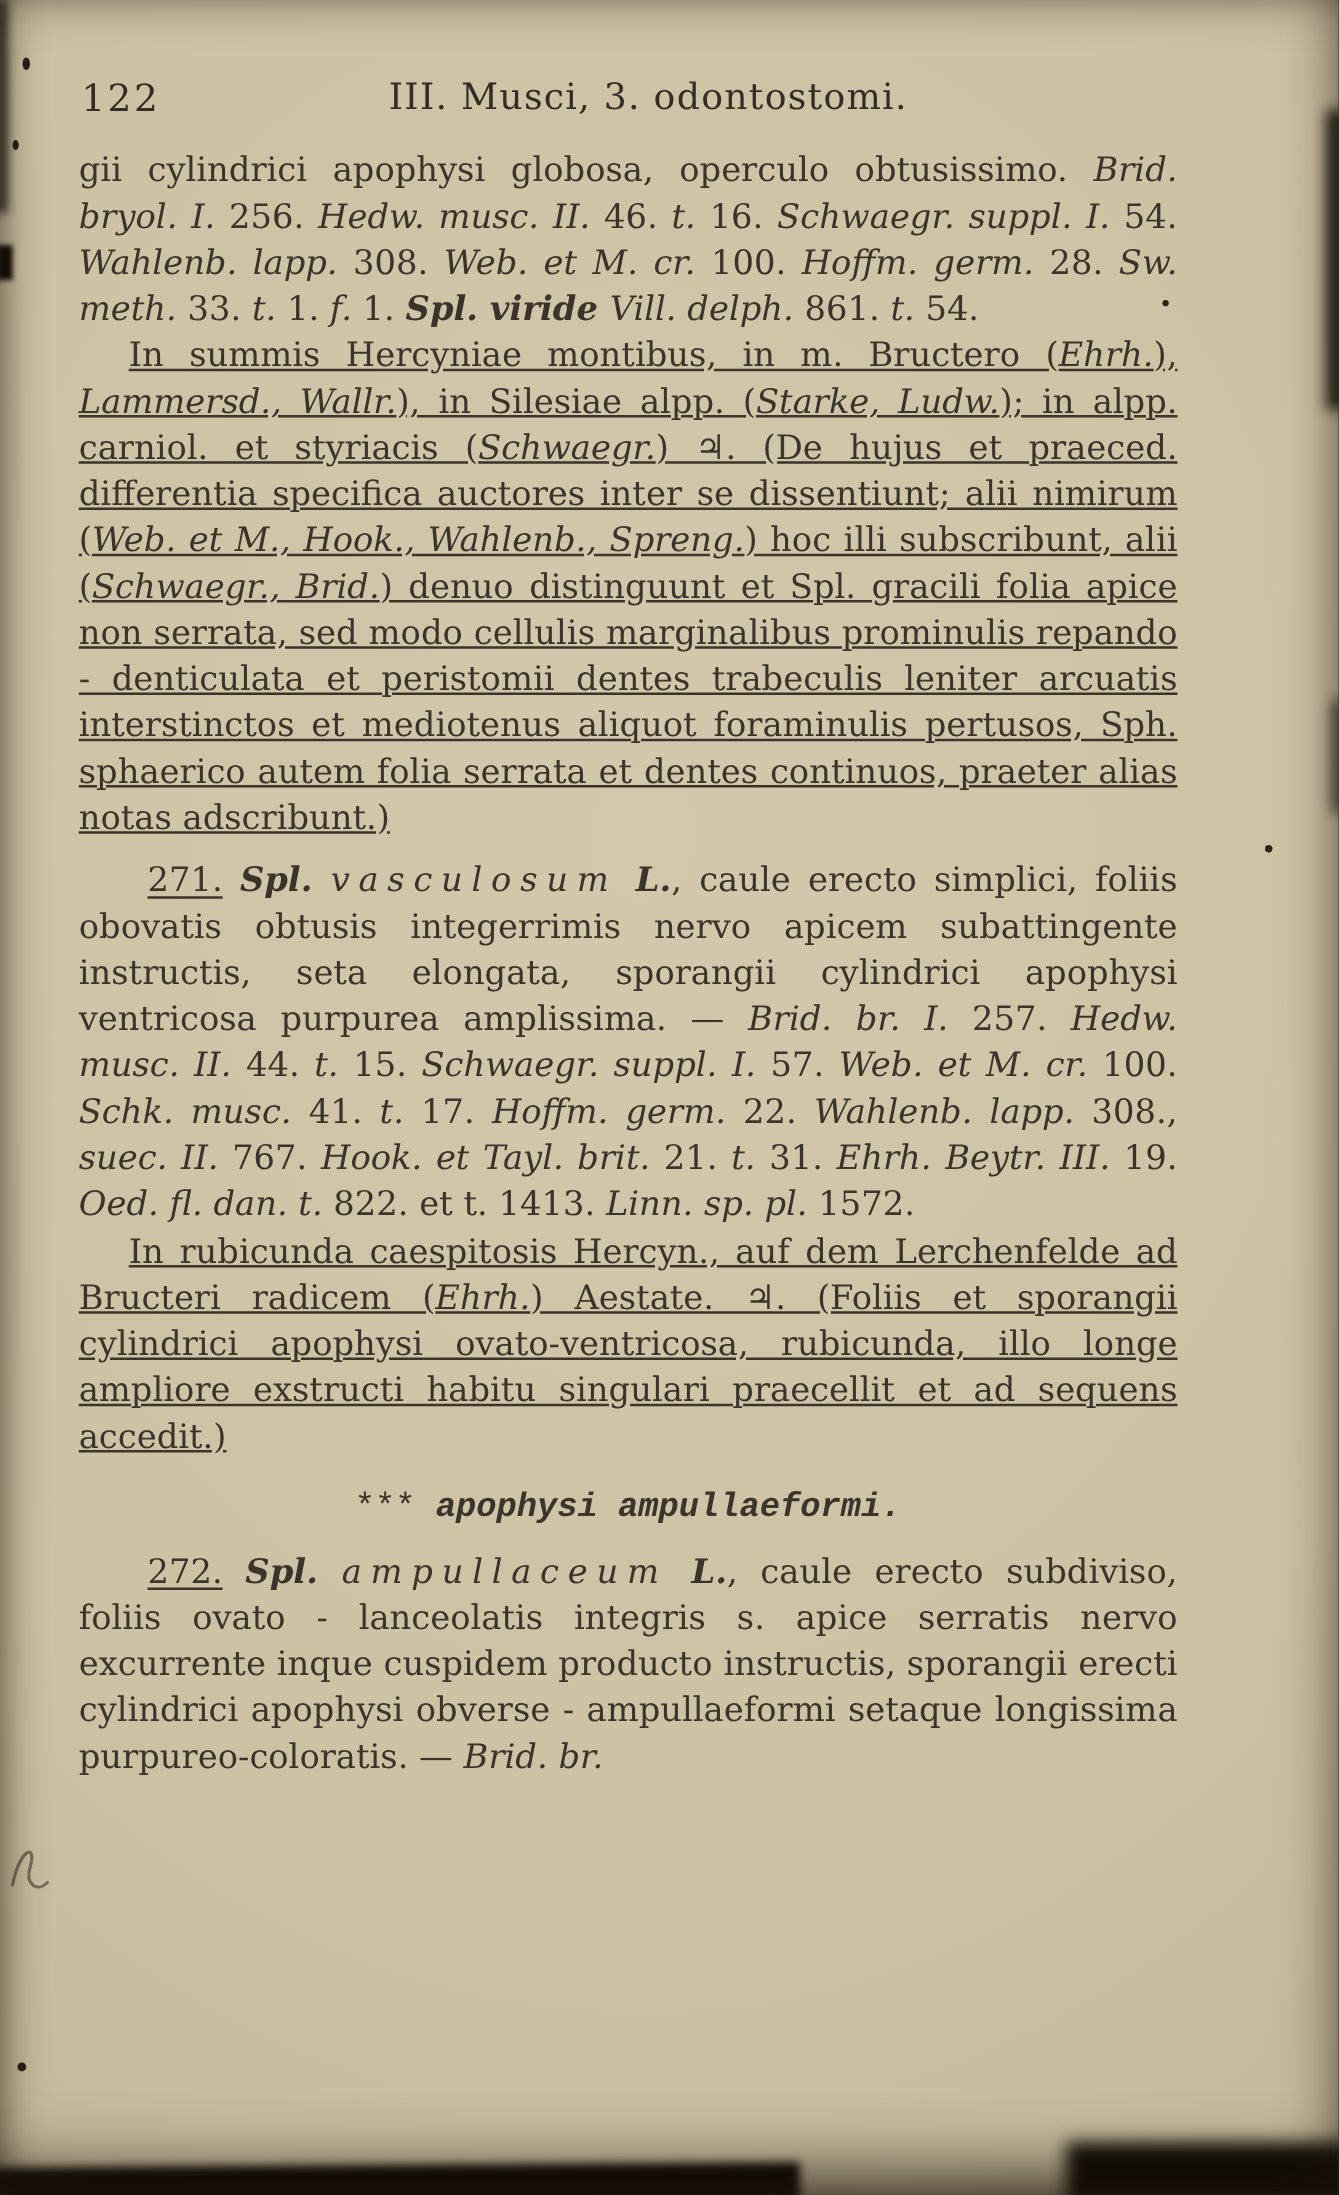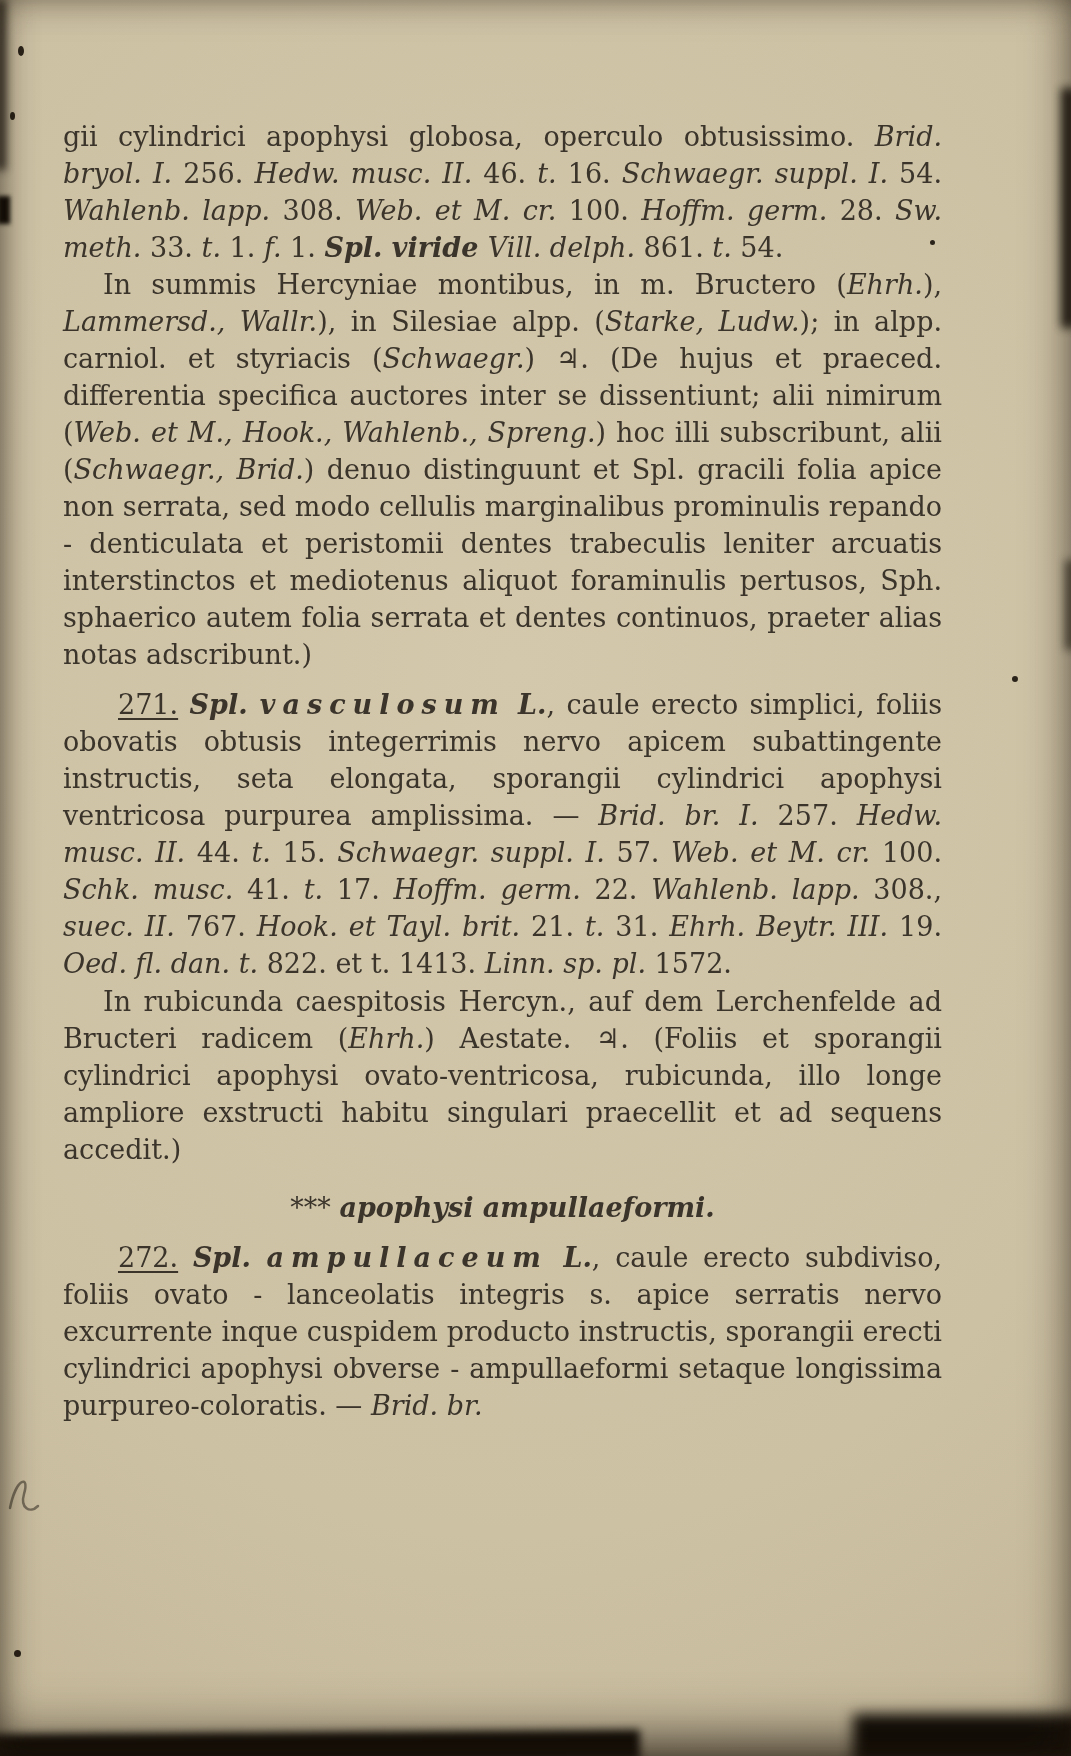--- a/index.html
+++ b/index.html
@@ -35,38 +35,42 @@
   .header { position: absolute; top: 60px; left: 63px; right: 120px; height: 40px; z-index: 2; }
   .pagenum { position: absolute; left: 2px; top: 2px; font-size: 30px; letter-spacing: 2px; color: #332d25; }
   .running-title { position: absolute; left: 248px; top: 0; font-size: 29px; letter-spacing: 1px; color: #332d25; }
 
   .text-block {
     position: absolute; top: 118px; left: 63px; width: 879px; z-index: 2;
     font-size: 27px; line-height: 37px; text-align: justify;
     color: #3a342b;
   }
   p { margin: 0; }
-  .indent { text-indent: 40px; }
+  .indent { text-indent: 40px; text-decoration: underline; }
   .entry { text-indent: 55px; margin-top: 13px; }
   .after-entry { margin-top: 1px; }
-  .center { text-align: center; text-indent: 0; margin: 21px 0 12px; }
+  .center { text-align: center; text-indent: 0; margin: 21px 0 12px; font-family: Liberation Mono, monospace; }
 
   .s-r { font-style: normal; margin-top: 36px; }
   .s-i { font-style: italic; }
   .s-bi { font-style: italic; font-weight: bold; }
-  .s-bisp { font-style: italic; font-weight: bold; letter-spacing: 7px; }
+  .s-bisp { font-style: italic; font-weight: normal; letter-spacing: 7px; }
   .s-u { text-decoration: underline; text-underline-offset: 4px; }
 
   .pencil { position: absolute; left: 4px; top: 1468px; z-index: 3; opacity: .75; }
 </style>
 </head>
 <body>
 
 <div class="page">
 
+  <div class="header">
+    <span class="pagenum">122</span>
+    <span class="running-title">III. Musci, 3. odontostomi.</span>
+  </div>
 
   <div class="text-block">
     <p class="para"><span class="s-r">gii cylindrici apophysi globosa, operculo obtusissimo. </span><span class="s-i">Brid. bryol. I. </span><span class="s-r">256. </span><span class="s-i">Hedw. musc. II. </span><span class="s-r">46. </span><span class="s-i">t. </span><span class="s-r">16. </span><span class="s-i">Schwaegr. suppl. I. </span><span class="s-r">54. </span><span class="s-i">Wahlenb. lapp. </span><span class="s-r">308. </span><span class="s-i">Web. et M. cr. </span><span class="s-r">100. </span><span class="s-i">Hoffm. germ. </span><span class="s-r">28. </span><span class="s-i">Sw. meth. </span><span class="s-r">33. </span><span class="s-i">t. </span><span class="s-r">1. </span><span class="s-i">f. </span><span class="s-r">1. </span><span class="s-bi">Spl. viride </span><span class="s-i">Vill. delph. </span><span class="s-r">861. </span><span class="s-i">t. </span><span class="s-r">54.</span></p>
     <p class="para indent"><span class="s-r">In summis Hercyniae montibus, in m. Bructero (</span><span class="s-i">Ehrh.</span><span class="s-r">), </span><span class="s-i">Lammersd., Wallr.</span><span class="s-r">), in Silesiae alpp. (</span><span class="s-i">Starke, Ludw.</span><span class="s-r">); in alpp. carniol. et styriacis (</span><span class="s-i">Schwaegr.</span><span class="s-r">) ♃. (De hujus et praeced. differentia specifica auctores inter se dissentiunt; alii nimirum (</span><span class="s-i">Web. et M., Hook., Wahlenb., Spreng.</span><span class="s-r">) hoc illi subscribunt, alii (</span><span class="s-i">Schwaegr., Brid.</span><span class="s-r">) denuo distinguunt et Spl. gracili folia apice non serrata, sed modo cellulis marginalibus prominulis repando - denticulata et peristomii dentes trabeculis leniter arcuatis interstinctos et mediotenus aliquot foraminulis pertusos, Sph. sphaerico autem folia serrata et dentes continuos, praeter alias notas adscribunt.)</span></p>
     <p class="para entry"><span class="s-u">271.</span><span class="s-r"> </span><span class="s-bi">Spl. </span><span class="s-bisp">vasculosum</span><span class="s-bi"> L.</span><span class="s-r">, caule erecto simplici, foliis obovatis obtusis integerrimis nervo apicem subattingente instructis, seta elongata, sporangii cylindrici apophysi ventricosa purpurea amplissima. — </span><span class="s-i">Brid. br. I. </span><span class="s-r">257. </span><span class="s-i">Hedw. musc. II. </span><span class="s-r">44. </span><span class="s-i">t. </span><span class="s-r">15. </span><span class="s-i">Schwaegr. suppl. I. </span><span class="s-r">57. </span><span class="s-i">Web. et M. cr. </span><span class="s-r">100. </span><span class="s-i">Schk. musc. </span><span class="s-r">41. </span><span class="s-i">t. </span><span class="s-r">17. </span><span class="s-i">Hoffm. germ. </span><span class="s-r">22. </span><span class="s-i">Wahlenb. lapp. </span><span class="s-r">308., </span><span class="s-i">suec. II. </span><span class="s-r">767. </span><span class="s-i">Hook. et Tayl. brit. </span><span class="s-r">21. </span><span class="s-i">t. </span><span class="s-r">31. </span><span class="s-i">Ehrh. Beytr. III. </span><span class="s-r">19. </span><span class="s-i">Oed. fl. dan. t. </span><span class="s-r">822. et t. 1413. </span><span class="s-i">Linn. sp. pl. </span><span class="s-r">1572.</span></p>
     <p class="para indent after-entry"><span class="s-r">In rubicunda caespitosis Hercyn., auf dem Lerchenfelde ad Bructeri radicem (</span><span class="s-i">Ehrh.</span><span class="s-r">) Aestate. ♃. (Foliis et sporangii cylindrici apophysi ovato-ventricosa, rubicunda, illo longe ampliore exstructi habitu singulari praecellit et ad sequens accedit.)</span></p>
     <p class="para center"><span class="s-r">*** </span><span class="s-bi">apophysi ampullaeformi.</span></p>
     <p class="para entry"><span class="s-u">272.</span><span class="s-r"> </span><span class="s-bi">Spl. </span><span class="s-bisp">ampullaceum</span><span class="s-bi"> L.</span><span class="s-r">, caule erecto subdiviso, foliis ovato - lanceolatis integris s. apice serratis nervo excurrente inque cuspidem producto instructis, sporangii erecti cylindrici apophysi obverse - ampullaeformi setaque longissima purpureo-coloratis. — </span><span class="s-i">Brid. br.</span></p>
   </div>
 

